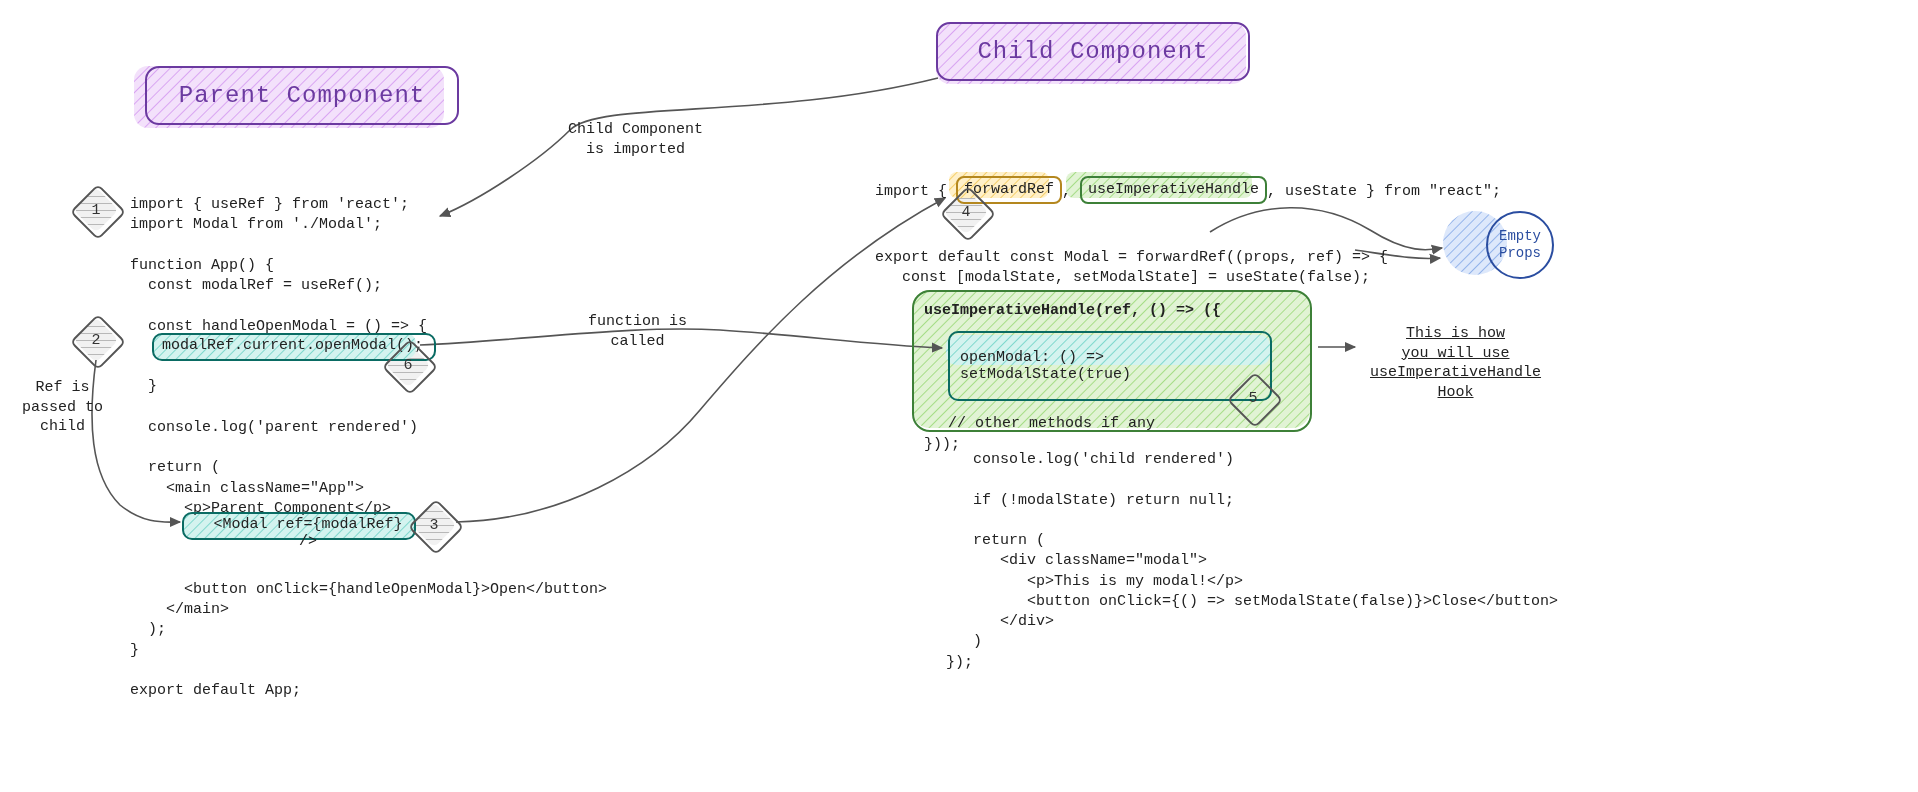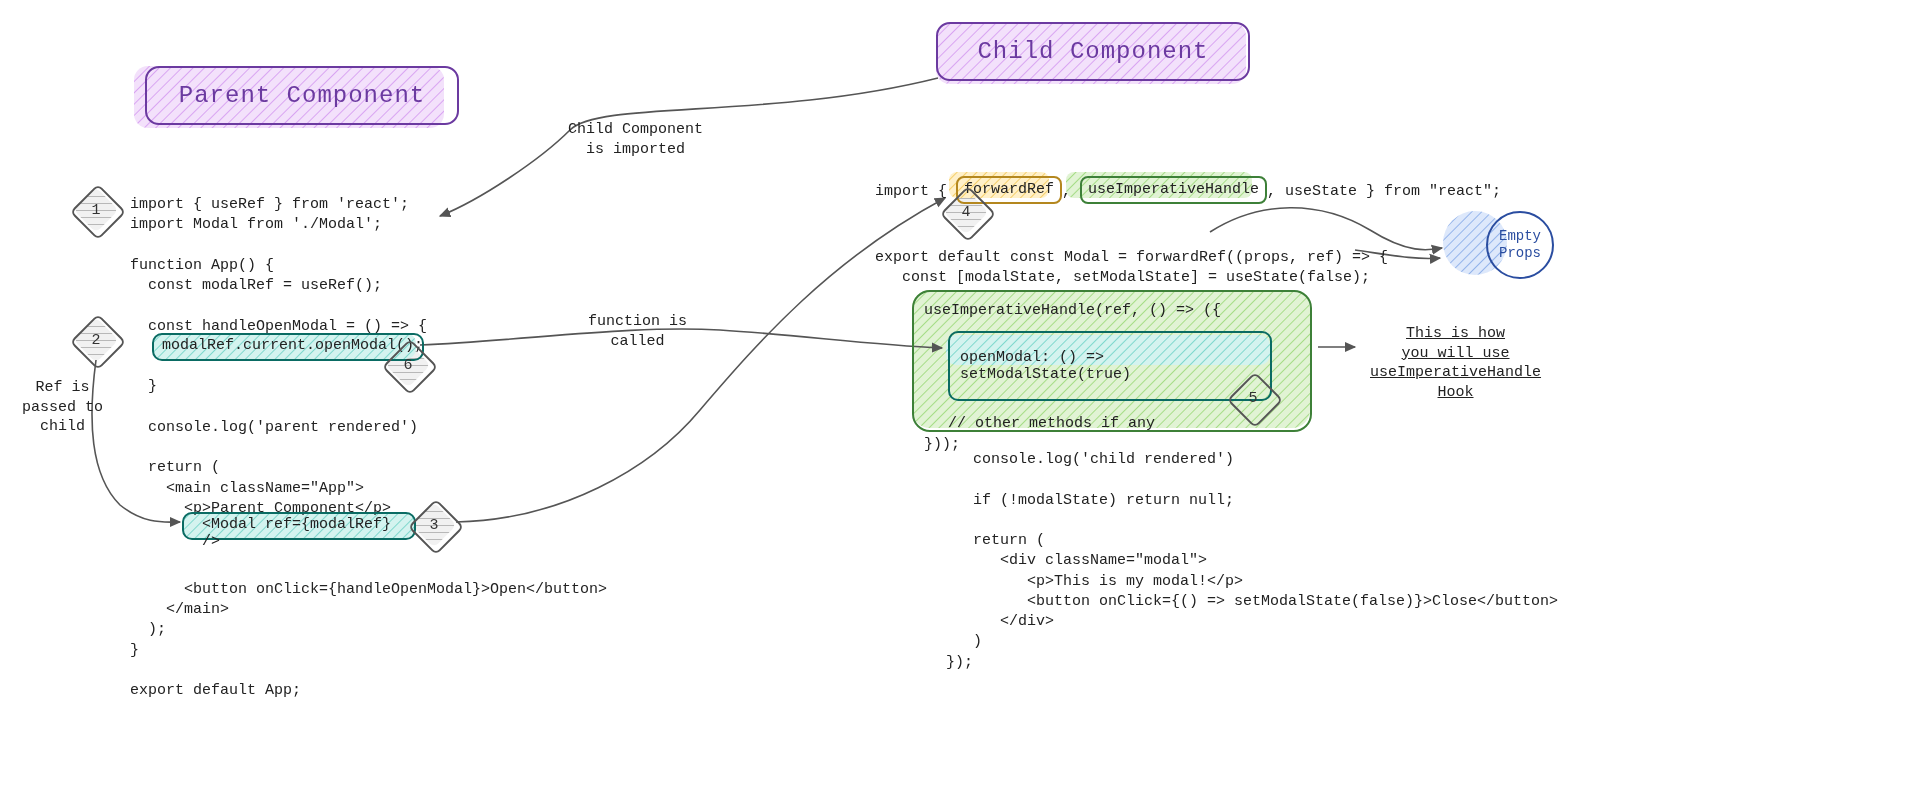--- a/index.html
+++ b/index.html
@@ -217,35 +217,35 @@
 
 
 
       &lt;button onClick={handleOpenModal}&gt;Open&lt;/button&gt;
     &lt;/main&gt;
   );
 }
 
 export default App;</div>
 
-<div class="hl hl-teal" style="left:152px; top:333px; width:260px; height:22px; padding:2px 0 0 8px;">
+<div class="hl hl-teal" style="left:152px; top:333px; width:260px; height:22px; padding:2px 12px 0 8px;">
   <span>modalRef.current.openModal();</span>
 </div>
 
-<div class="hl hl-teal" style="left:182px; top:512px; width:212px; height:22px; padding:2px 0 0 18px;">
+<div class="hl hl-teal" style="left:182px; top:512px; width:212px; height:22px; padding:2px 0 0 18px;text-align:center;">
   <span>&lt;Modal ref={modalRef} /&gt;</span>
 </div>
 
 <div class="code" style="left:875px; top:178px;"><span>import { </span><span class="hl hl-yellow" style="display:inline-block; padding:2px 6px; border-radius:8px; position:relative; top:-2px;"><span>forwardRef</span></span><span>, </span><span class="hl hl-green" style="display:inline-block; padding:2px 6px; border-radius:8px; position:relative; top:-2px;"><span>useImperativeHandle</span></span><span>, useState } from "react";</span></div>
 
 <div class="code" style="left:875px; top:248px;">export default const Modal = forwardRef((props, ref) =&gt; {
    const [modalState, setModalState] = useState(false);</div>
 
 <div class="hl hl-green-big" style="left:912px; top:290px; width:376px; height:118px; padding:10px;">
-  <div style="white-space:pre;">useImperativeHandle(ref, () =&gt; ({</div>
+  <div style="white-space:pre;font-weight:bold;">useImperativeHandle(ref, () =&gt; ({</div>
   <div class="hl hl-teal" style="position:relative; margin:12px 0 0 24px; width:300px; padding:16px 10px;">
     <span>openModal: () =&gt; setModalState(true)</span>
   </div>
   <div style="margin:14px 0 0 24px; white-space:pre;">// other methods if any</div>
   <div style="margin-top:4px; white-space:pre;">}));</div>
 </div>
 
 <div class="code" style="left:926px; top:450px;margin-left:20px;">   console.log('child rendered')
 
    if (!modalState) return null;

